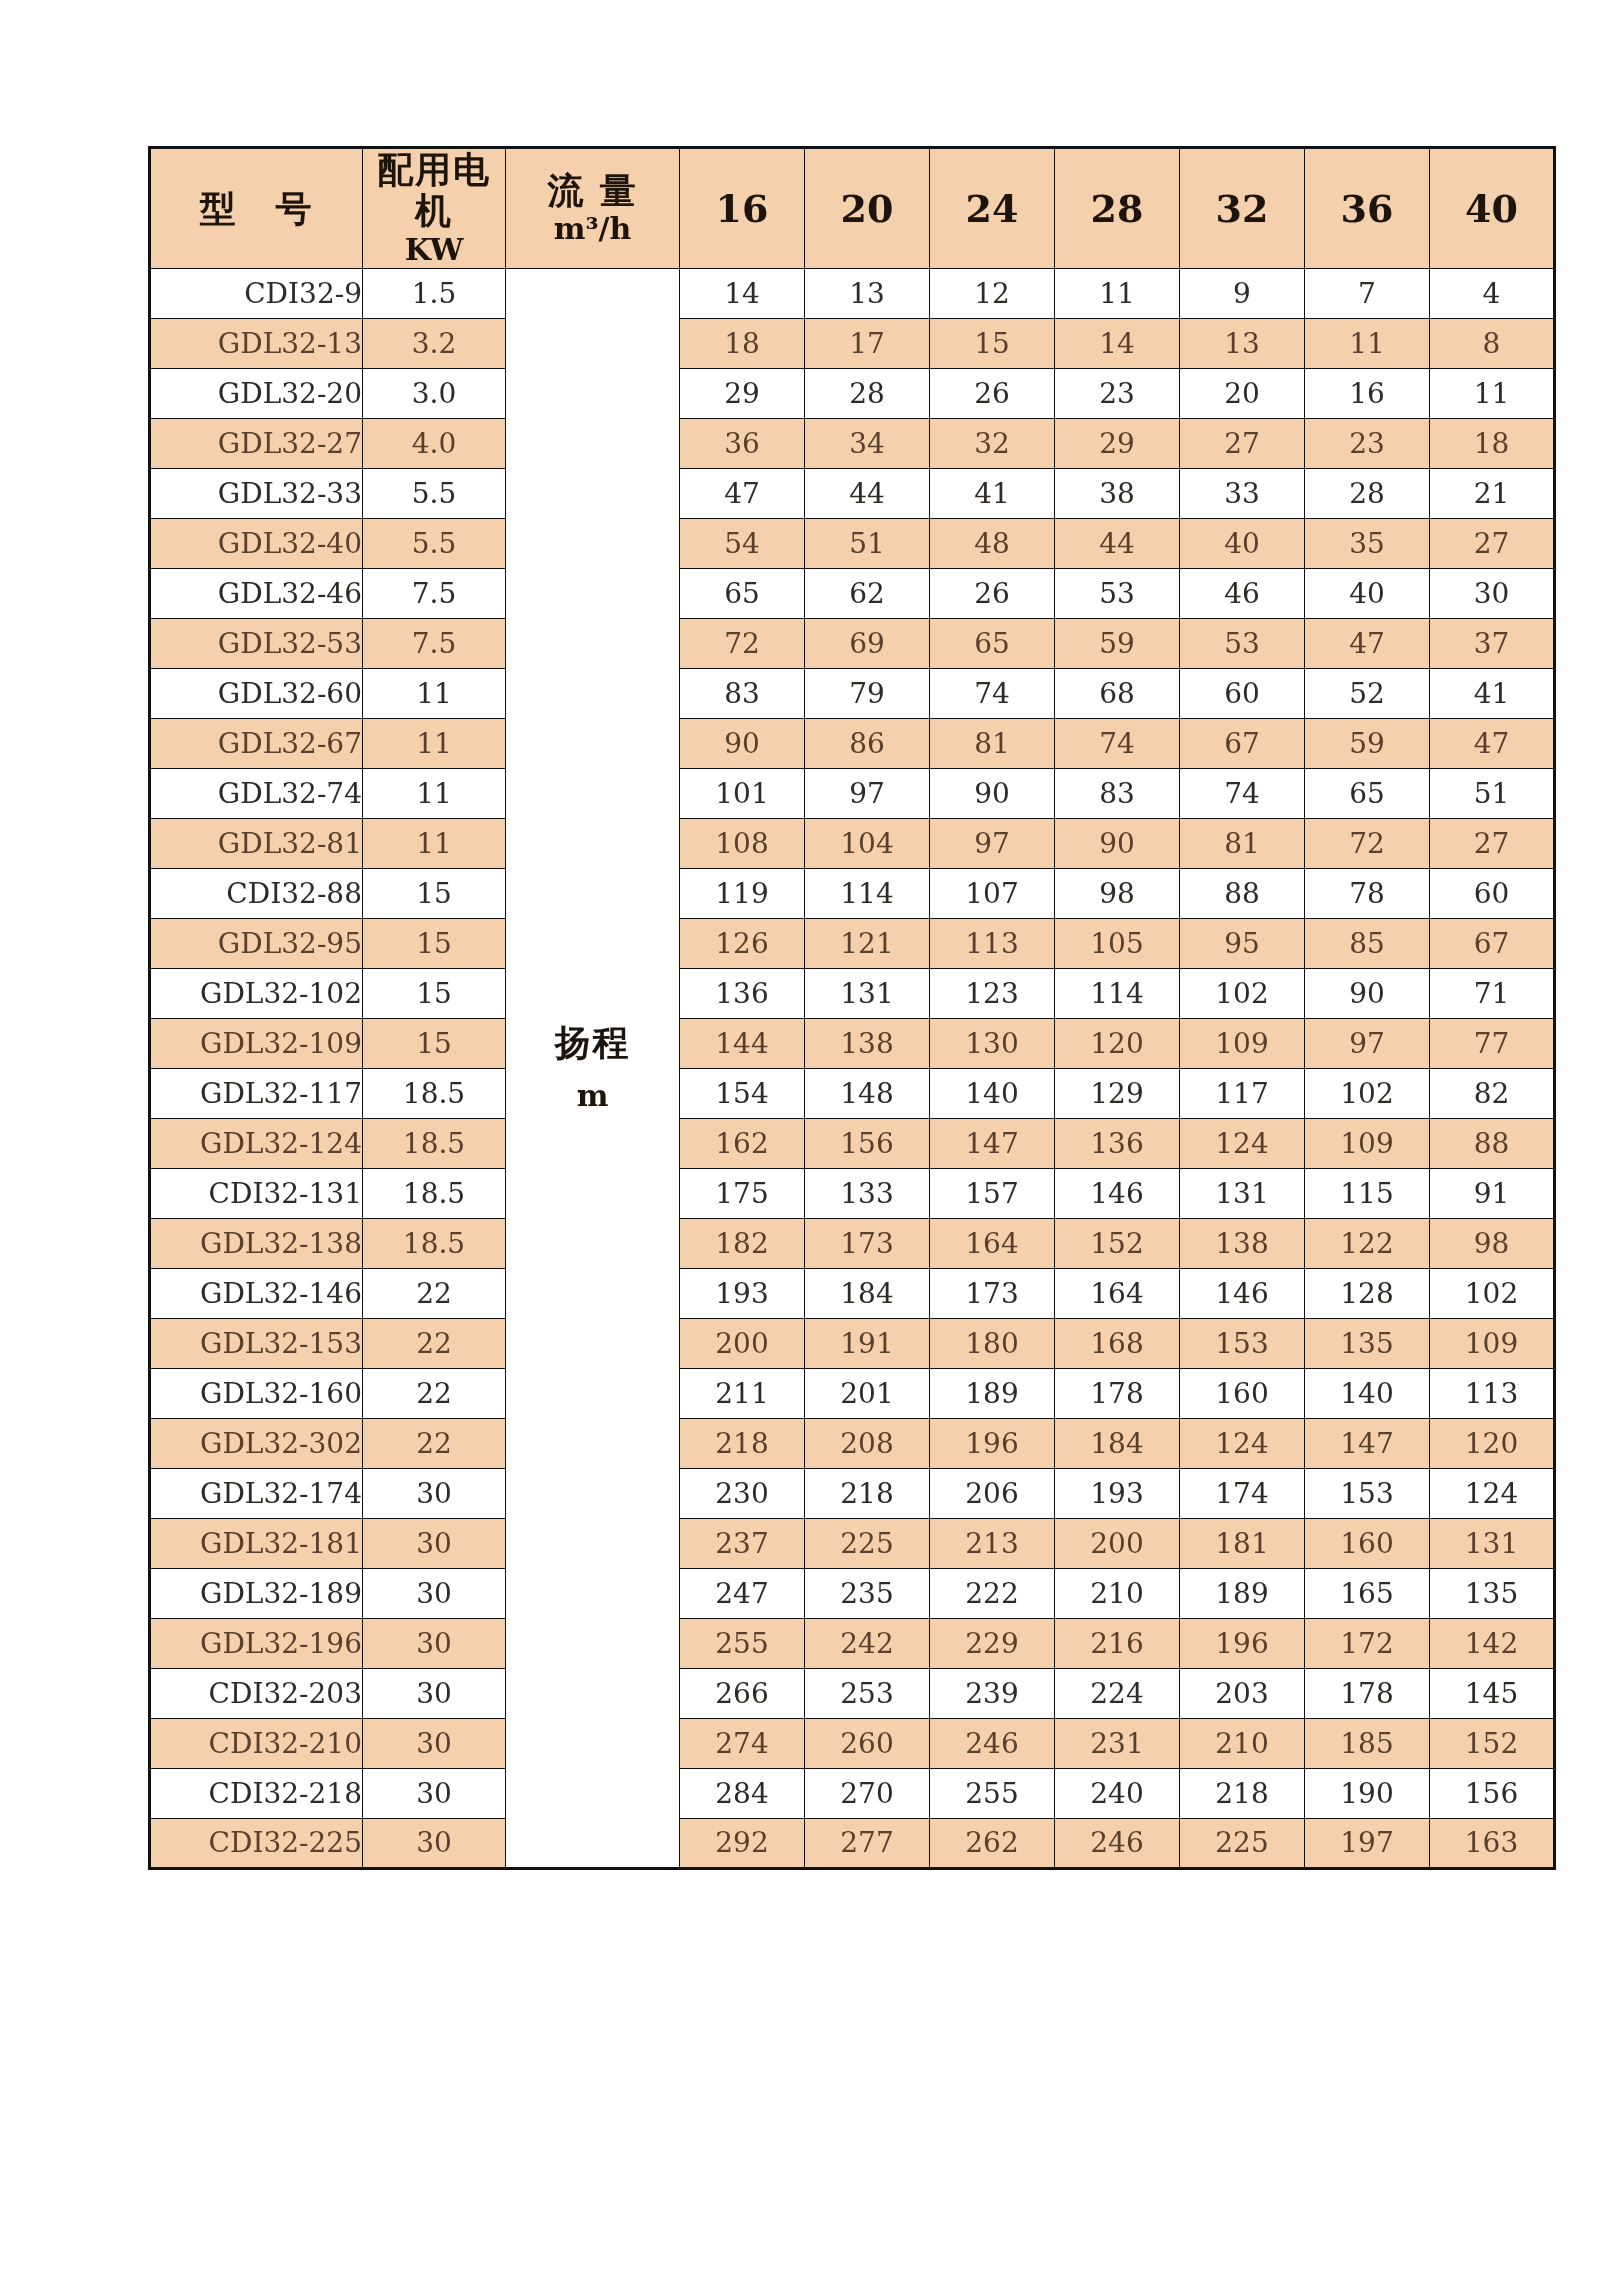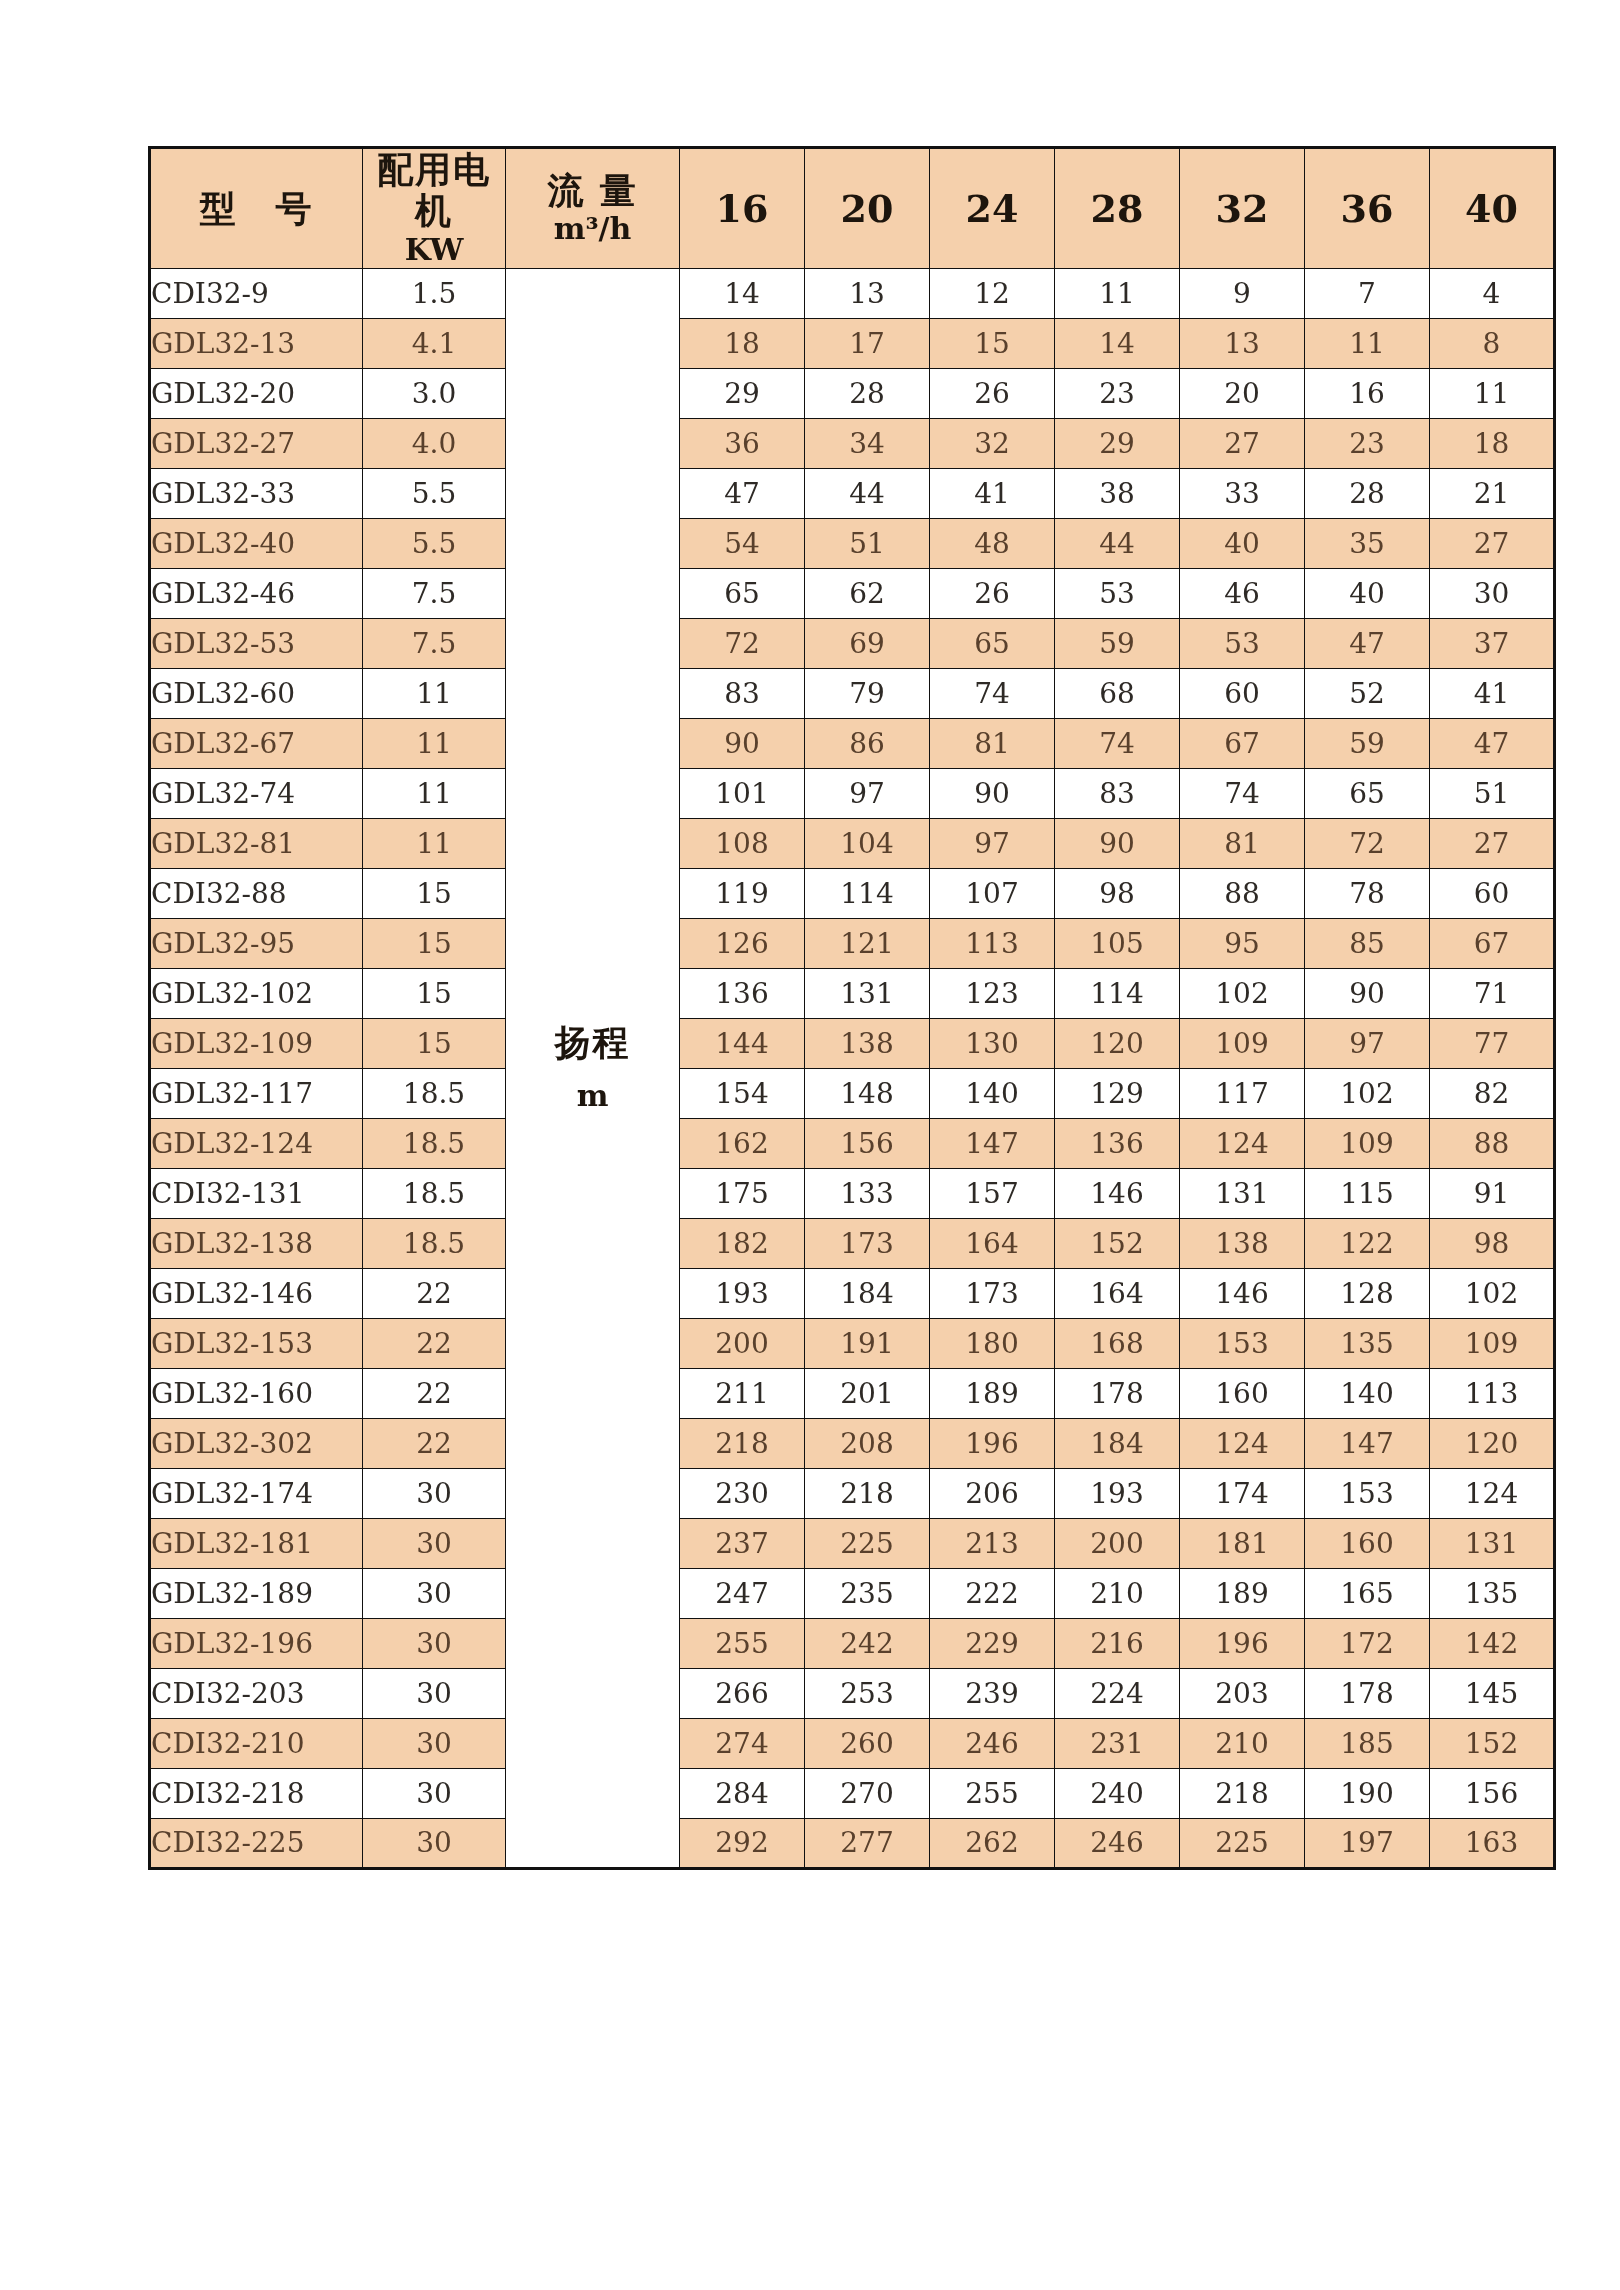--- a/index.html
+++ b/index.html
@@ -59,21 +59,21 @@
   }
   
   tbody tr { height: 50px; }
   tbody td {
     font-size: 28px;
     vertical-align: middle;
   }
   tr.white-row td { background: #ffffff; color: #2e2a26; }
   tr.peach-row td { background: #F5D0AC; color: #59402c; }
   td.model {
-    text-align: left;
+    text-align: right;
     padding-left: 29.6px;
   }
   td.num { text-align: center; }
   
   tr.white-row td.merged,
   tr.peach-row td.merged {
     background: #ffffff;
     color: #1d150d;
     text-align: center;
     vertical-align: middle;
@@ -136,21 +136,21 @@
           <td class="num">14</td>
           <td class="num">13</td>
           <td class="num">12</td>
           <td class="num">11</td>
           <td class="num">9</td>
           <td class="num">7</td>
           <td class="num">4</td>
         </tr>
         <tr class="peach-row">
           <td class="model">GDL32-13</td>
-          <td class="num">4.1</td>
+          <td class="num">3.2</td>
           <td class="num">18</td>
           <td class="num">17</td>
           <td class="num">15</td>
           <td class="num">14</td>
           <td class="num">13</td>
           <td class="num">11</td>
           <td class="num">8</td>
         </tr>
         <tr class="white-row">
           <td class="model">GDL32-20</td>

